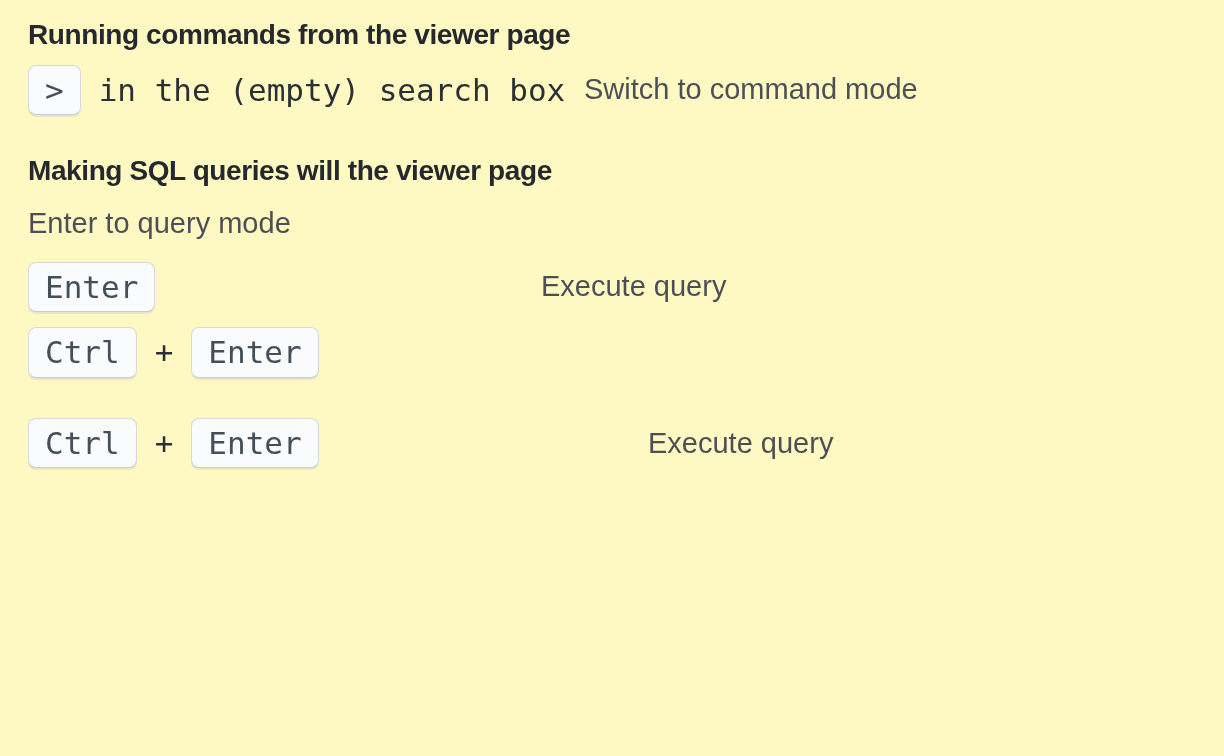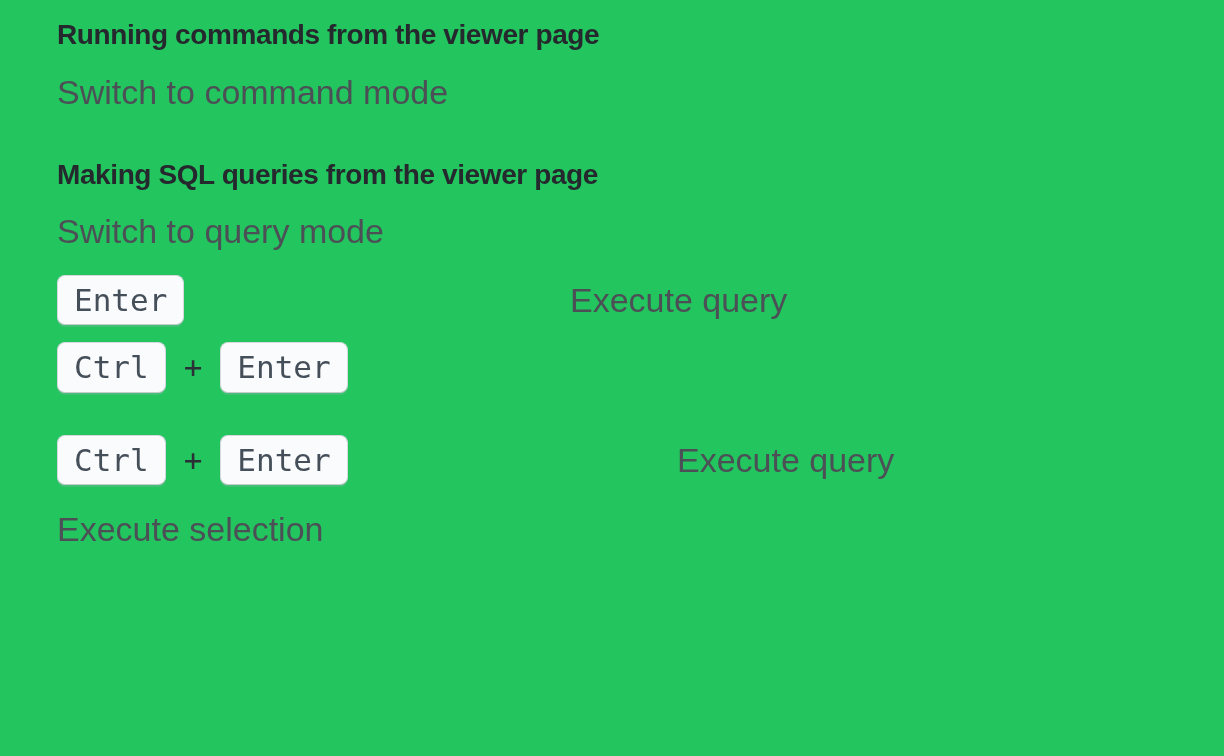--- a/index.html
+++ b/index.html
@@ -4,23 +4,23 @@
 <style>
   html, body {
     margin: 0;
     padding: 0;
     background: #ffffff;
   }
   .page {
     width: 1224px;
     height: 756px;
     box-sizing: border-box;
-    padding: 18px 42px 10px 57px;
+    padding: 18px 42px 10px 28px;
     overflow: hidden;
-    background: #22c55e;
+    background: #fef9c3;
     font-family: "Liberation Sans", sans-serif;
   }
   .section { margin: 0; }
   .section + .section { margin-top: 38px; }
   .section-3 { margin-top: 34px; }
   h3.section-heading {
     margin: 0 0 12px 0;
     font-size: 28px;
     line-height: 1.2;
     font-weight: bold;
@@ -64,60 +64,60 @@
     vertical-align: baseline;
   }
   .plus {
     display: inline;
     margin-right: 18px;
     color: #2b3036;
   }
   .code { display: inline; color: #2b3036; }
   .desc {
     font-family: "Liberation Sans", sans-serif;
-    font-size: 34px;
+    font-size: 29px;
     line-height: 1.65;
     color: #4c5056;
   }
 </style>
 </head>
 <body>
 
 <div class="page">
 
   <div class="section section-1">
     <h3 class="section-heading">Running commands from the viewer page</h3>
     <div class="rows">
       <div class="row">
+        <div class="keys"><kbd class="kbd">&gt;</kbd><span class="code">in the (empty) search box</span></div>
         <div class="desc">Switch to command mode</div>
       </div>
     </div>
   </div>
 
   <div class="section section-2">
-    <h3 class="section-heading">Making SQL queries from the viewer page</h3>
+    <h3 class="section-heading">Making SQL queries will the viewer page</h3>
     <div class="rows">
       <div class="row">
-        <div class="desc">Switch to query mode</div>
+        <div class="desc">Enter to query mode</div>
       </div>
       <div class="row">
         <div class="keys"><kbd class="kbd">Enter</kbd></div>
         <div class="desc">Execute query</div>
       </div>
       <div class="row">
         <div class="keys"><kbd class="kbd">Ctrl</kbd><span class="plus">+</span><kbd class="kbd">Enter</kbd></div>
       </div>
     </div>
   </div>
 
   <div class="section section-3">
     <div class="rows">
       <div class="row">
         <div class="keys"><kbd class="kbd">Ctrl</kbd><span class="plus">+</span><kbd class="kbd">Enter</kbd></div>
         <div class="desc">Execute query</div>
       </div>
       <div class="row">
-        <div class="desc">Execute selection</div>
       </div>
     </div>
   </div>
 
 </div>
 
 </body></html>

